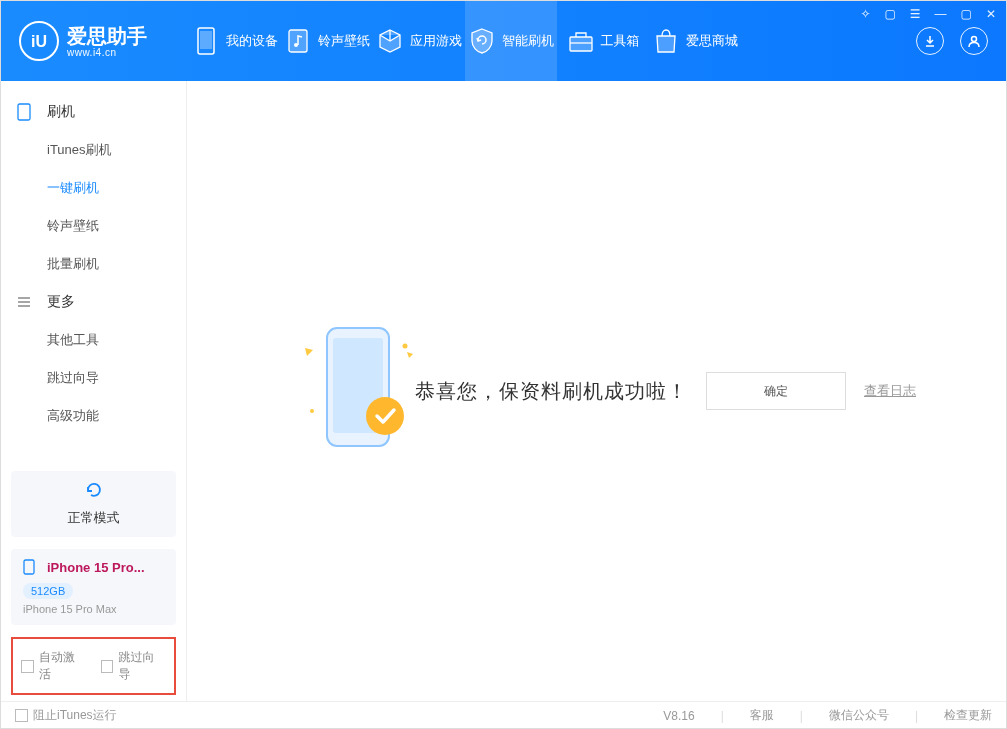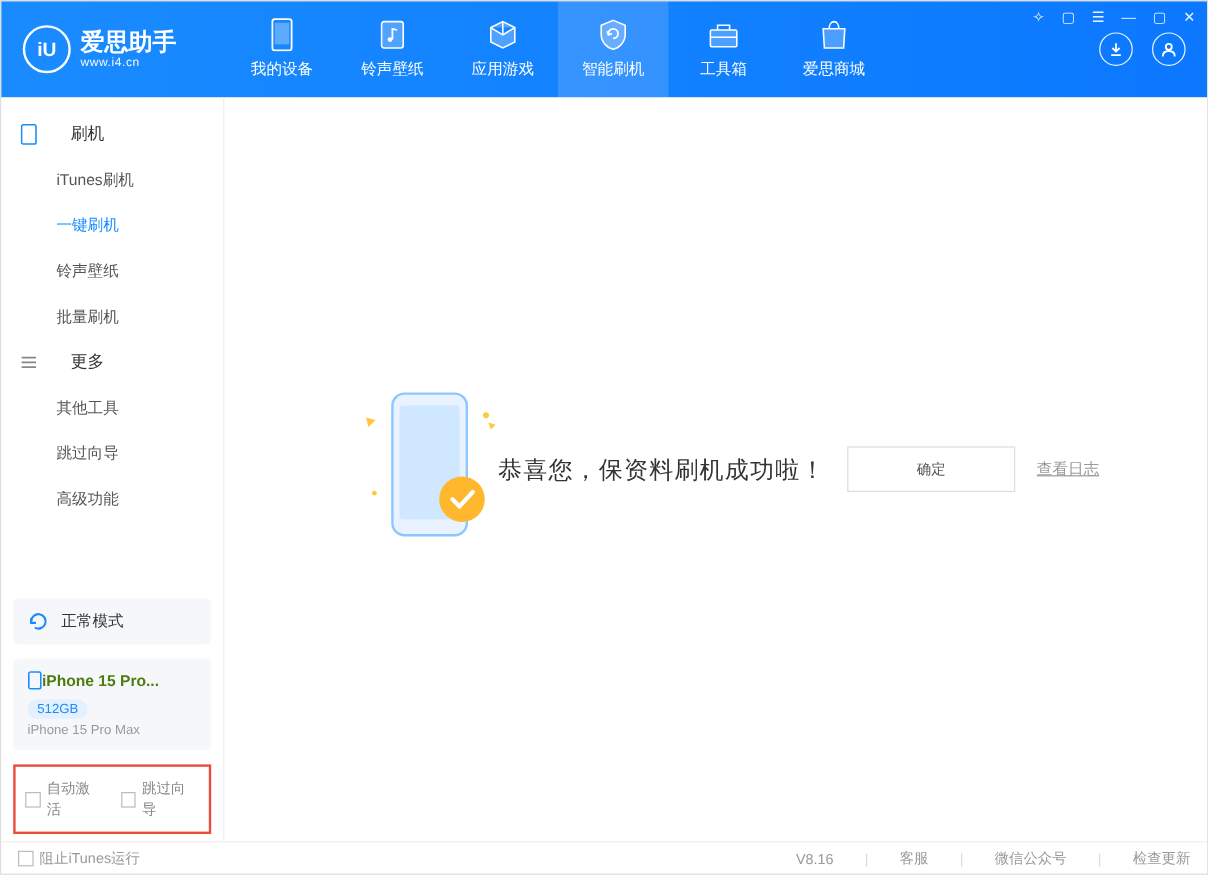--- a/index.html
+++ b/index.html
@@ -3,38 +3,38 @@
   <meta charset="utf-8">
   <style>
     * { margin: 0; padding: 0; box-sizing: border-box; font-family: "Microsoft YaHei", Arial, sans-serif; }
     body { width: 1007px; height: 729px; background: #fff; position: relative; border: 1px solid #ddd; }
     .header { height: 80px; background: linear-gradient(90deg, #1A8BFF, #0B78FF); display: flex; align-items: center; padding: 0 10px 0 18px; color: #fff; }
     .logo-area { display: flex; align-items: center; width: 170px; }
     .logo-circle { width: 40px; height: 40px; border: 2.5px solid #fff; border-radius: 50%; display: flex; align-items: center; justify-content: center; margin-right: 8px; }
     .logo-name { font-size: 20px; font-weight: bold; line-height: 1.1; }
     .logo-url { font-size: 10px; letter-spacing: 0.5px; opacity: 0.95; }
     .nav { display: flex; height: 100%; flex: 1; }
-    .nav-item { width: 92px; display: flex; flex-direction: column; align-items: center; justify-content: center; gap: 6px; cursor: pointer; }
+    .nav-item { width: 92px; display: flex; flex-direction: row; align-items: center; justify-content: center; gap: 6px; cursor: pointer; }
     .nav-item.active { background: rgba(255,255,255,0.15); }
     .nav-item .icon { width: 28px; height: 28px; display: flex; align-items: center; justify-content: center; }
     .nav-item span { font-size: 13px; }
     .hdr-right { display: flex; align-items: center; gap: 16px; margin-left: auto; padding-right: 8px; }
     .hdr-icon { width: 28px; height: 28px; border: 1.6px solid rgba(255,255,255,0.9); border-radius: 50%; display: flex; align-items: center; justify-content: center; cursor: pointer; }
     .win-ctrl { position: absolute; top: 6px; right: 8px; display: flex; gap: 10px; color: rgba(255,255,255,0.9); font-size: 12px; }
     .win-ctrl span { cursor: pointer; padding: 0 2px; }
     .body-area { display: flex; height: 620px; }
     .sidebar { width: 186px; border-right: 1px solid #eee; padding-top: 12px; display: flex; flex-direction: column; }
-    .side-group-hdr { display: flex; align-items: center; gap: 28px; padding: 10px 16px; font-size: 14px; color: #333; }
+    .side-group-hdr { display: flex; align-items: center; gap: 16px; padding: 10px 16px; font-size: 14px; color: #333; }
     .side-item { padding: 10px 16px 10px 46px; font-size: 13px; color: #555; cursor: pointer; }
     .side-item.active { color: #1A8BFF; }
     .side-spacer { flex: 1; }
     .mode-box, .dev-box { margin: 6px 10px; background: #F5F7FA; border-radius: 4px; padding: 10px 12px; }
-    .mode-box { display: flex; align-items: center; gap: 10px; font-size: 13px; color: #333; }
+    .mode-box { display: flex; align-items: center; gap: 10px; font-size: 13px; color: #333; flex-direction: column; }
     .refresh-icn { width: 18px; height: 18px; color: #1A8BFF; }
-    .dev-box .dev-name { font-size: 13px; font-weight: bold; color: #4d7c0f; margin-bottom: 6px; display: flex; align-items: center; gap: 0; }
+    .dev-box .dev-name { font-size: 13px; font-weight: bold; color: #be185d; margin-bottom: 6px; display: flex; align-items: center; gap: 12px; }
     .chip { background: #E3F0FF; color: #1A8BFF; font-size: 11px; padding: 2px 8px; border-radius: 10px; display: inline-block; margin-bottom: 4px; }
     .dev-sub { font-size: 11px; color: #999; }
     .opt-row { margin: 6px 10px; padding: 10px 8px; border: 2px solid #E84C3D; display: flex; gap: 14px; align-items: center; }
     .chk { display: flex; align-items: center; gap: 5px; font-size: 12px; color: #888; cursor: pointer; }
     .chk-box { width: 13px; height: 13px; border: 1px solid #bbb; background: #fff; }
     .main { flex: 1; display: flex; flex-direction: row; align-items: center; justify-content: center; gap: 18px; }
     .phone-illus { width: 120px; height: 150px; position: relative; }
     .success-text { font-size: 20px; color: #333; letter-spacing: 1px; }
     .ok-btn { width: 140px; height: 38px; border: 1px solid #ddd; background: #fff; color: #555; font-size: 12px; cursor: pointer; }
     .log-link { font-size: 13px; color: #999; text-decoration: underline; cursor: pointer; }

